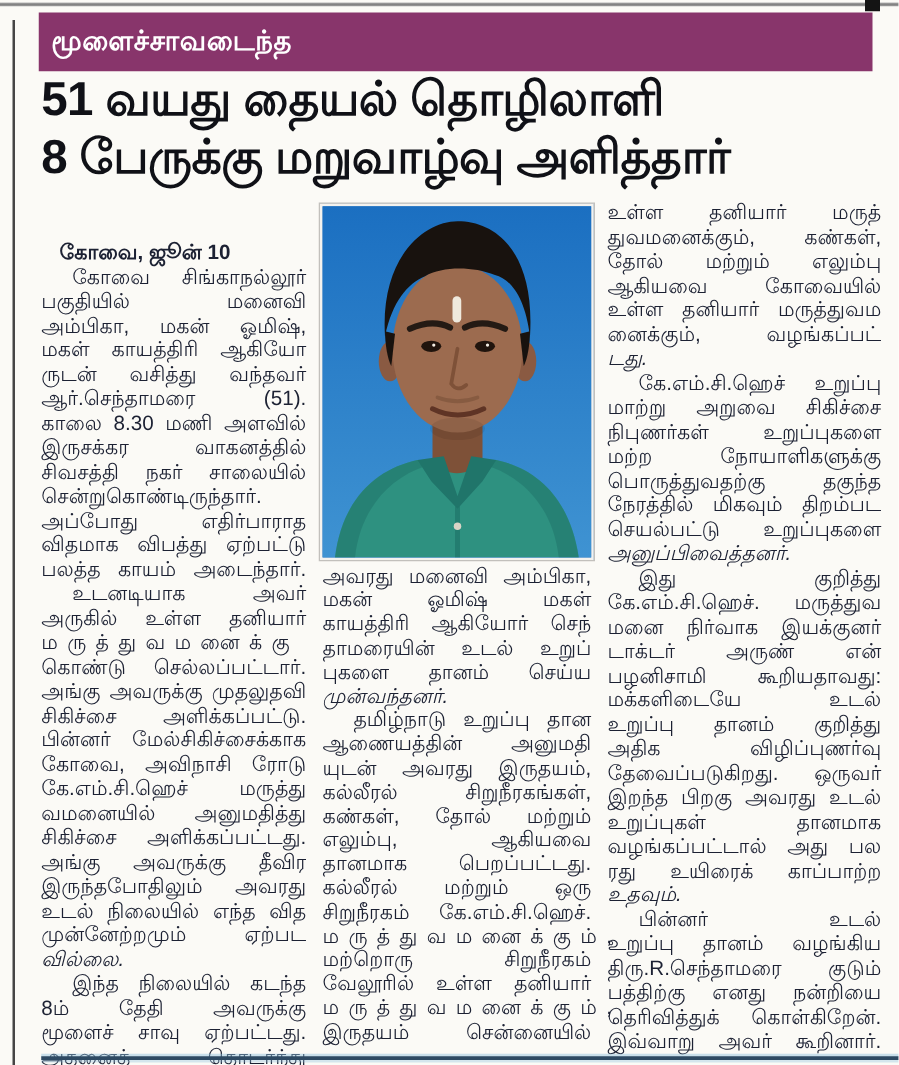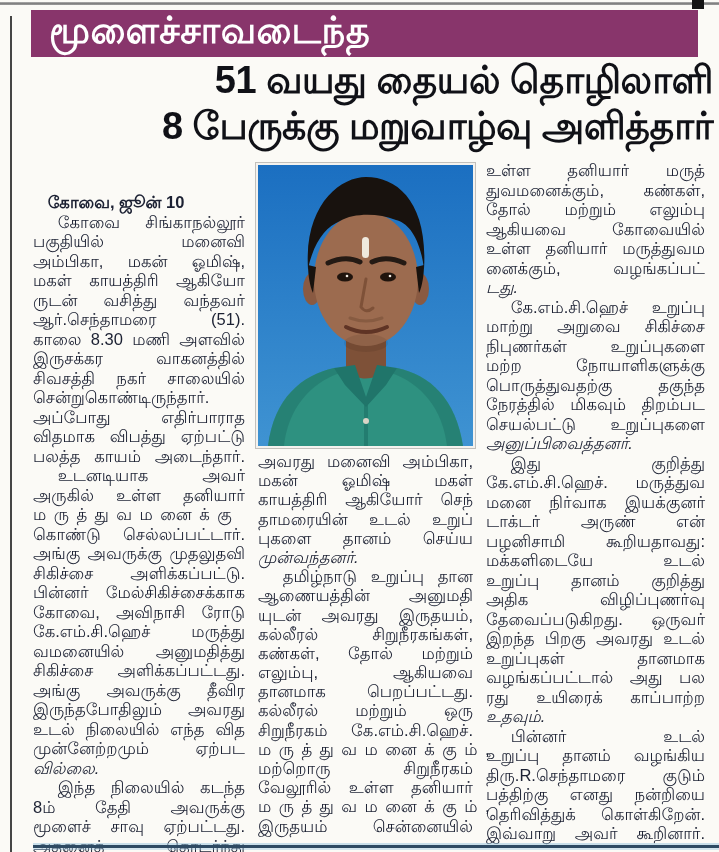--- a/index.html
+++ b/index.html
@@ -12,25 +12,25 @@
   .top-rule{position:absolute;left:0;top:2px;width:719px;height:3px;
     background:linear-gradient(180deg,#b5b5b5,#7e7e7e 45%,#9d9d9d);}
   .reg-mark{position:absolute;left:692px;top:0;width:12px;height:9px;background:#141414;}
   .left-rule{position:absolute;left:10px;top:16px;width:2px;height:836px;background:#454545;}
   .bottom-rule{position:absolute;left:33px;top:845px;width:686px;height:3px;
     background:var(--rule_bottom,#2e4a63);
     box-shadow:0 -2px 0 rgba(140,190,220,.45), 0 2px 0 rgba(140,190,220,.35);}
 
   .kicker{position:absolute;left:31px;top:10px;width:667px;height:47px;
     background:var(--kicker_bg,#88356b);display:flex;align-items:center;}
-  .kicker-label{color:#fff;font-size:37px;font-weight:bold;padding-left:18px;letter-spacing:.5px;}
+  .kicker-label{color:#fff;font-size:22px;font-weight:bold;padding-left:10px;letter-spacing:.5px;}
 
   .headline{position:absolute;left:33px;top:57px;width:680px;
     color:var(--headline,#101117);font-weight:bold;letter-spacing:-.5px;}
-  .headline .h-line{font-size:38px;line-height:46px;white-space:nowrap;text-align:right;}
+  .headline .h-line{font-size:38px;line-height:46px;white-space:nowrap;}
 
   .col{position:absolute;font-size:16.5px;}
   .col .line{
     height:19.5px;line-height:19.5px;white-space:nowrap;
     text-align:justify;text-align-last:justify;
   }
   #col-middle .line{height:19.2px;line-height:19.2px;}
   .col .line.end{text-align-last:left;font-style:italic;}
   .col .line.indent{text-indent:1.5em;}
   .col .line.spread{letter-spacing:.45em;}

